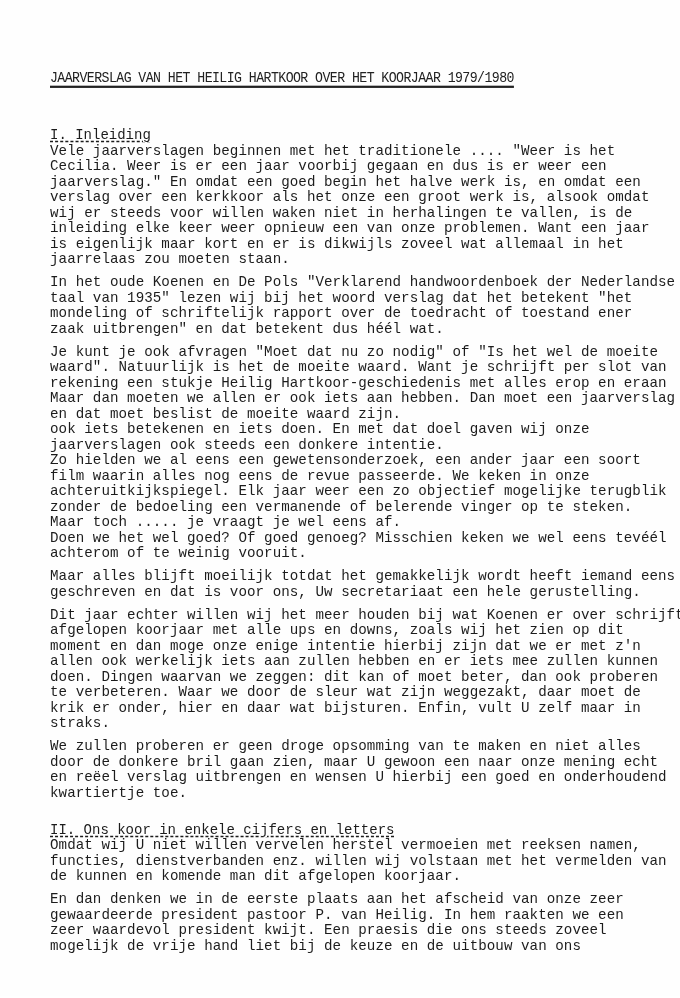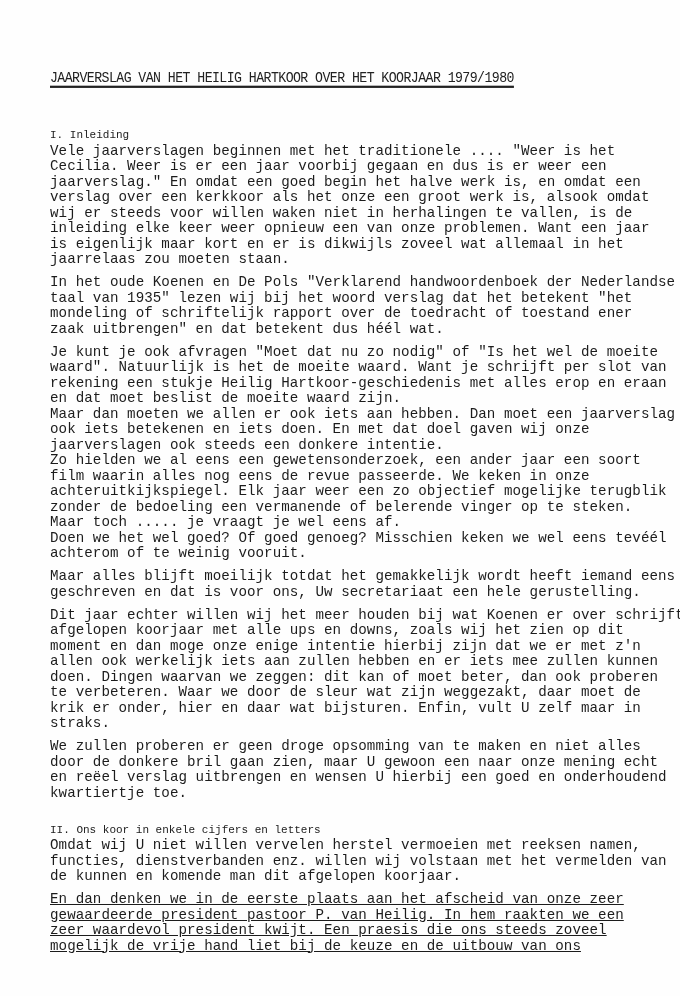--- a/index.html
+++ b/index.html
@@ -13,25 +13,25 @@
     position: absolute; left: 50px; top: 70px;
     font-size: 13.2px; letter-spacing: -0.55px; white-space: pre;
     text-decoration: underline; text-decoration-thickness: 2px; text-underline-offset: 3px;
     color: #222;
     transform: scaleY(1.12); transform-origin: left top;
   }
   .content {
     position: absolute; left: 50px; top: 128px; width: 625px;
   }
   .section-heading {
-    font-size: 11px; line-height: 15.5px; white-space: pre;
-    text-decoration-style: dashed; text-underline-offset: 2px;
+    font-size: 14px; line-height: 15.5px; white-space: pre;
+    text-decoration: underline; text-decoration-style: dashed; text-underline-offset: 2px;
   }
   .para { margin: 0 0 7.5px 0; }
-  .para.tight { margin-bottom: 0; text-decoration: underline; }
+  .para.tight { margin-bottom: 0; }
   .line {
     display: block; white-space: pre;
     font-size: 14.2px; line-height: 15.5px; letter-spacing: 0.05px;
   }
   .gap-section { height: 14px; }
 </style>
 </head>
 <body>
 
 <div class="page">
@@ -57,22 +57,22 @@
         <span class="line">In het oude Koenen en De Pols "Verklarend handwoordenboek der Nederlandse</span>
         <span class="line">taal van 1935" lezen wij bij het woord verslag dat het betekent "het</span>
         <span class="line">mondeling of schriftelijk rapport over de toedracht of toestand ener</span>
         <span class="line">zaak uitbrengen" en dat betekent dus héél wat.</span>
       </div>
 
       <div class="para">
         <span class="line">Je kunt je ook afvragen "Moet dat nu zo nodig" of "Is het wel de moeite</span>
         <span class="line">waard". Natuurlijk is het de moeite waard. Want je schrijft per slot van</span>
         <span class="line">rekening een stukje Heilig Hartkoor-geschiedenis met alles erop en eraan</span>
+        <span class="line">Maar dan moeten we allen er ook iets aan hebben. Dan moet een jaarverslag</span>
         <span class="line">en dat moet beslist de moeite waard zijn.</span>
-        <span class="line">Maar dan moeten we allen er ook iets aan hebben. Dan moet een jaarverslag</span>
         <span class="line">ook iets betekenen en iets doen. En met dat doel gaven wij onze</span>
         <span class="line">jaarverslagen ook steeds een donkere intentie.</span>
         <span class="line">Zo hielden we al eens een gewetensonderzoek, een ander jaar een soort</span>
         <span class="line">film waarin alles nog eens de revue passeerde. We keken in onze</span>
         <span class="line">achteruitkijkspiegel. Elk jaar weer een zo objectief mogelijke terugblik</span>
         <span class="line">zonder de bedoeling een vermanende of belerende vinger op te steken.</span>
         <span class="line">Maar toch ..... je vraagt je wel eens af.</span>
         <span class="line">Doen we het wel goed? Of goed genoeg? Misschien keken we wel eens tevéél</span>
         <span class="line">achterom of te weinig vooruit.</span>
       </div>

